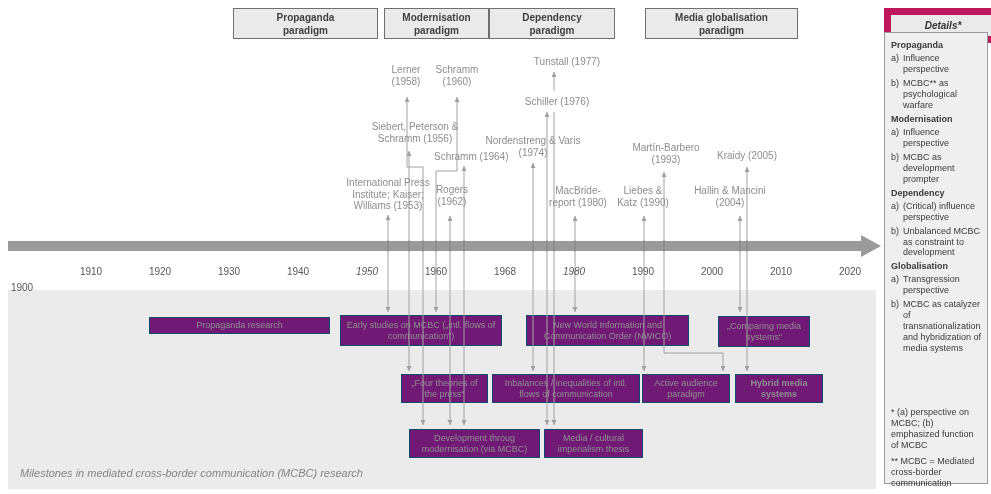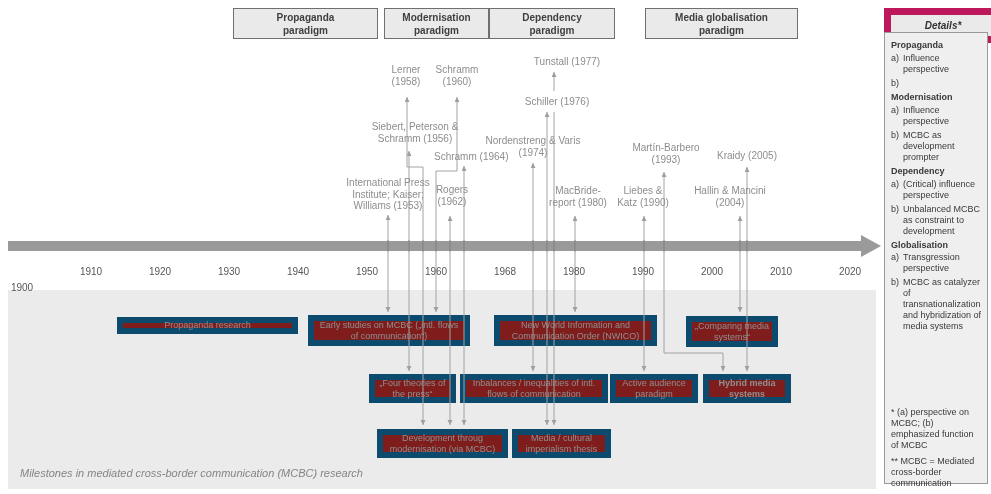--- a/index.html
+++ b/index.html
@@ -12,23 +12,23 @@
             display:flex;align-items:center;justify-content:center;white-space:pre-line;}
   
   .evt{color:#8d8d8d;font-size:10px;line-height:1.15;text-align:center;}
   .evt.left{text-align:left;white-space:nowrap;}
   .evt.nowrap{white-space:nowrap;}
   
   .year{color:#565656;font-size:10px;text-align:center;width:36px;}
   
   #lower-panel{background:#ebebeb;}
   
-  .rbox{background:#7f1d1d;border:6px solid #0c4a6e;color:#8f8f8f;
+  .rbox{background:#701a75;border:1px solid #0c4a6e;color:#8f8f8f;
         font-size:9px;line-height:1.2;text-align:center;
-        display:flex;align-items:center;justify-content:center;padding:1px 2px;box-sizing:border-box;}
+        display:flex;align-items:center;justify-content:center;padding:1px 2px;box-sizing:border-box;margin-left:32px;}
   
   #caption{font-style:italic;color:#858585;font-size:11px;}
   
   #details-header{background:#eaeaea;border:7px solid #be185d;color:#333;
                   font-size:10px;font-weight:bold;font-style:italic;text-align:center;
                   display:flex;align-items:center;justify-content:center;}
   #details-body{background:#efefef;border:1px solid #9a9a9a;color:#3a3a3a;
                 font-size:9px;line-height:1.22;box-sizing:border-box;padding:4px 4px 4px 6px;}
   .d-sec-title{font-weight:bold;margin:3px 0 2px;}
   .d-item{display:flex;margin:0 0 3px;}
@@ -144,41 +144,42 @@
   <div class="evt abs" style="left:617px;top:185px;width:52px;">Liebes &amp; Katz (1990)</div>
   <div class="evt abs" style="left:628px;top:142px;width:76px;">Martín-Barbero (1993)</div>
   <div class="evt abs" style="left:691px;top:185px;width:78px;">Hallin &amp; Mancini (2004)</div>
   <div class="evt nowrap abs" style="left:707px;top:150px;width:80px;">Kraidy (2005)</div>
 
   <div class="year abs" style="left:4px;top:266px;margin-top:16px;">1900</div>
   <div class="year abs" style="left:73px;top:266px;">1910</div>
   <div class="year abs" style="left:142px;top:266px;">1920</div>
   <div class="year abs" style="left:211px;top:266px;">1930</div>
   <div class="year abs" style="left:280px;top:266px;">1940</div>
-  <div class="year abs" style="left:349px;top:266px;">1950</div>
+  <div class="year abs" style="left:349px;top:266px;font-style:italic;">1950</div>
   <div class="year abs" style="left:418px;top:266px;">1960</div>
   <div class="year abs" style="left:487px;top:266px;">1968</div>
-  <div class="year abs" style="left:556px;top:266px;">1980</div>
+  <div class="year abs" style="left:556px;top:266px;font-style:italic;">1980</div>
   <div class="year abs" style="left:625px;top:266px;">1990</div>
   <div class="year abs" style="left:694px;top:266px;">2000</div>
   <div class="year abs" style="left:763px;top:266px;">2010</div>
   <div class="year abs" style="left:832px;top:266px;">2020</div>
 
   <div id="caption" class="abs" style="left:20px;top:467px;">Milestones in mediated cross-border communication (MCBC) research</div>
 
   <div id="details-header" class="abs" style="left:884px;top:8px;width:104px;height:21px;">Details*</div>
   <div id="details-body" class="abs" style="left:884px;top:32px;width:104px;height:452px;">
 
     <div class="d-sec-title">Propaganda</div>
     <div class="d-item">
       <span class="m">a)</span>
       <span class="t">Influence perspective</span>
     </div>
     <div class="d-item">
       <span class="m">b)</span>
+      <span class="t">MCBC** as psychological warfare</span>
     </div>
 
     <div class="d-sec-title">Modernisation</div>
     <div class="d-item">
       <span class="m">a)</span>
       <span class="t">Influence perspective</span>
     </div>
     <div class="d-item">
       <span class="m">b)</span>
       <span class="t">MCBC as development prompter</span>

